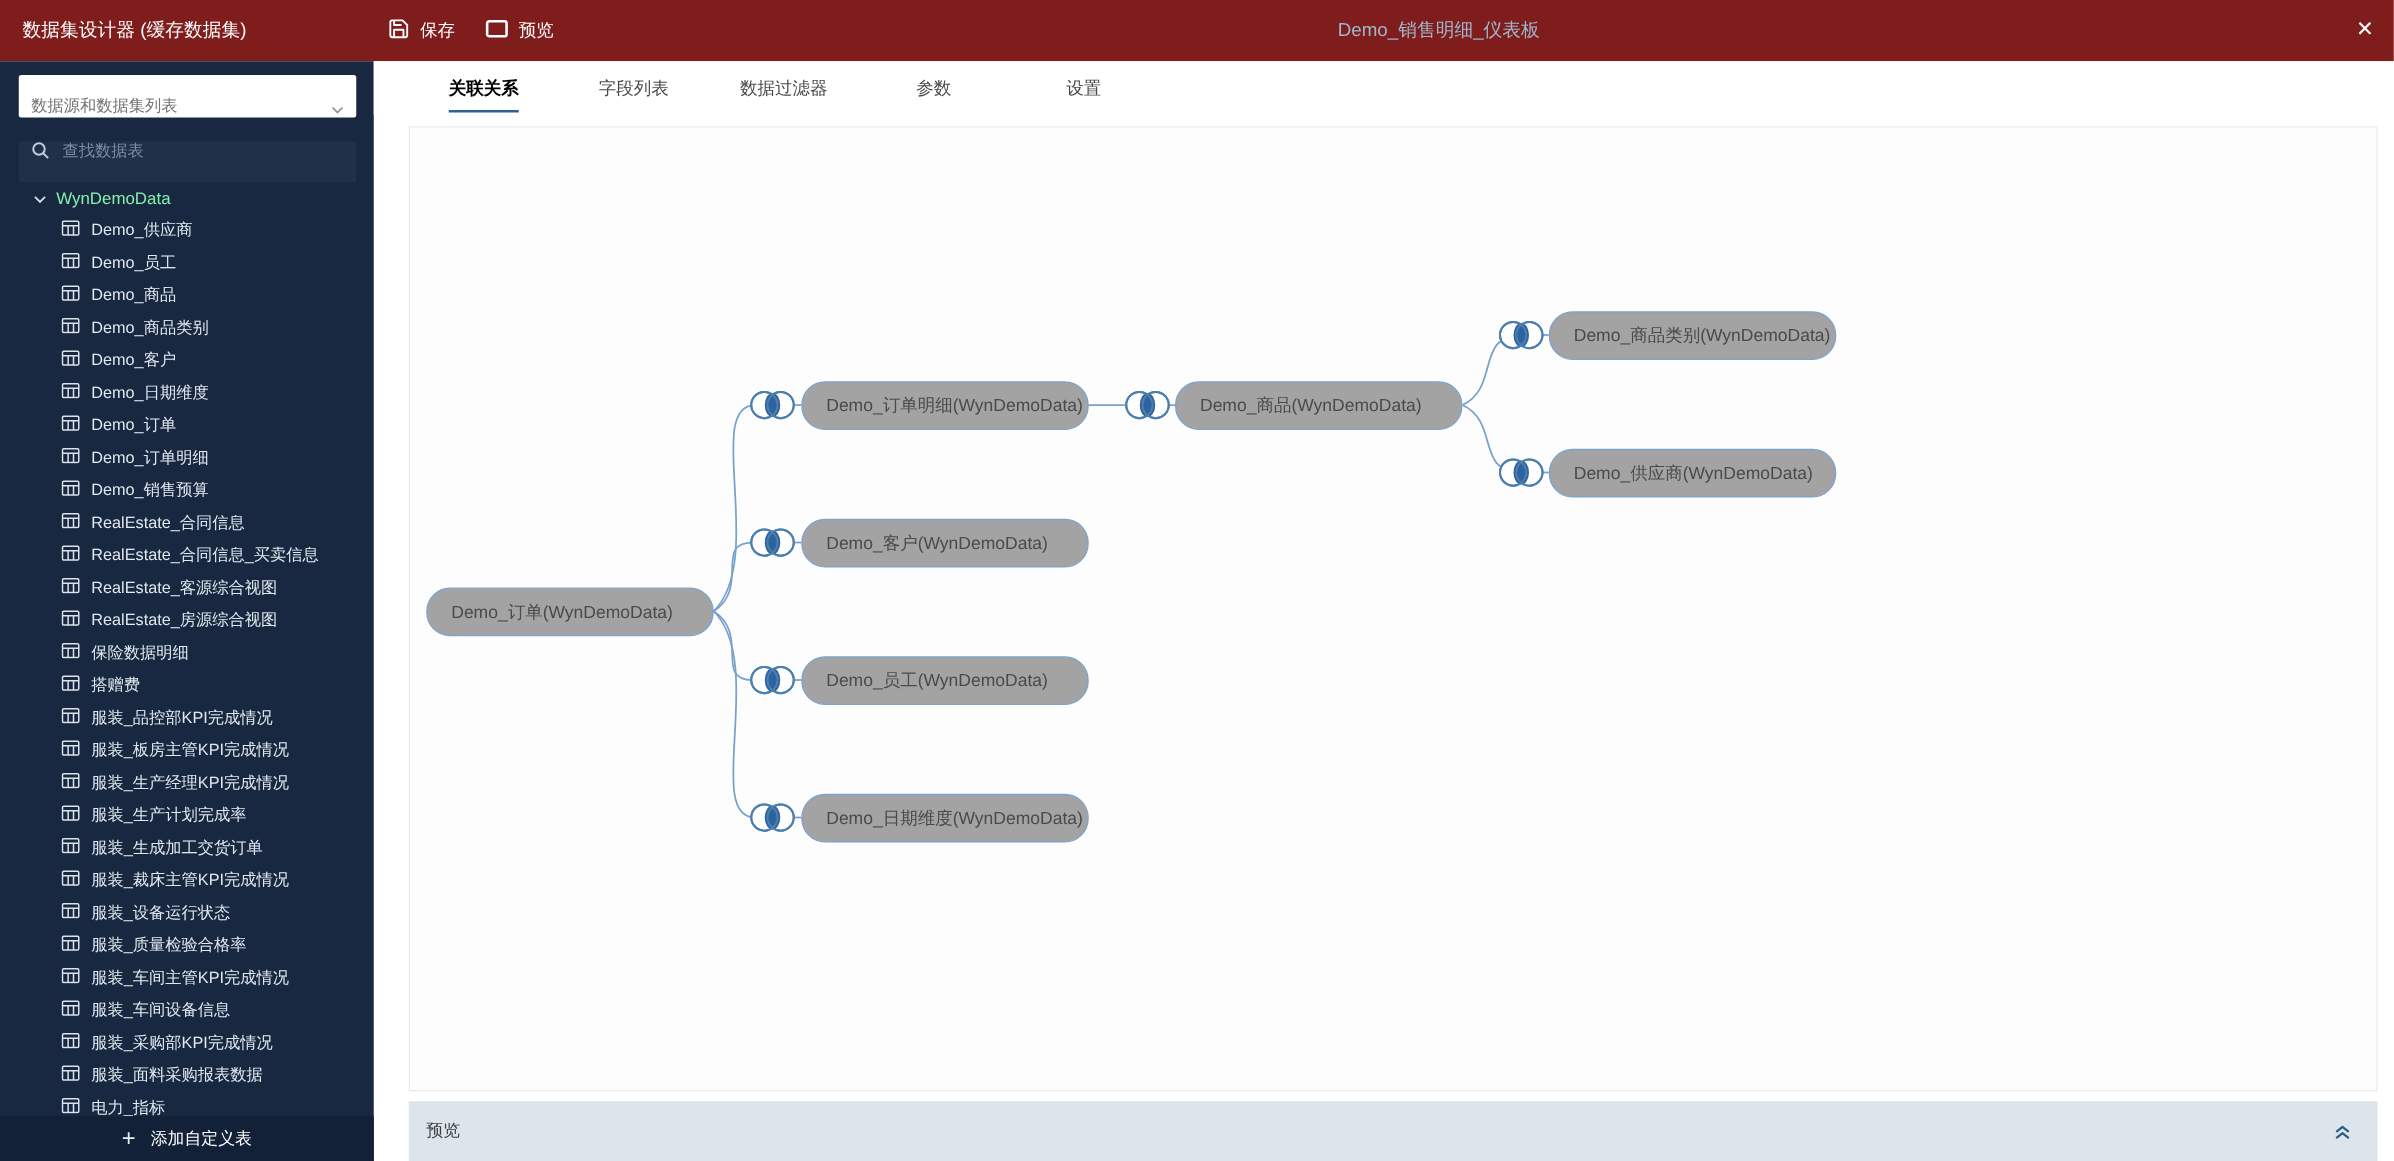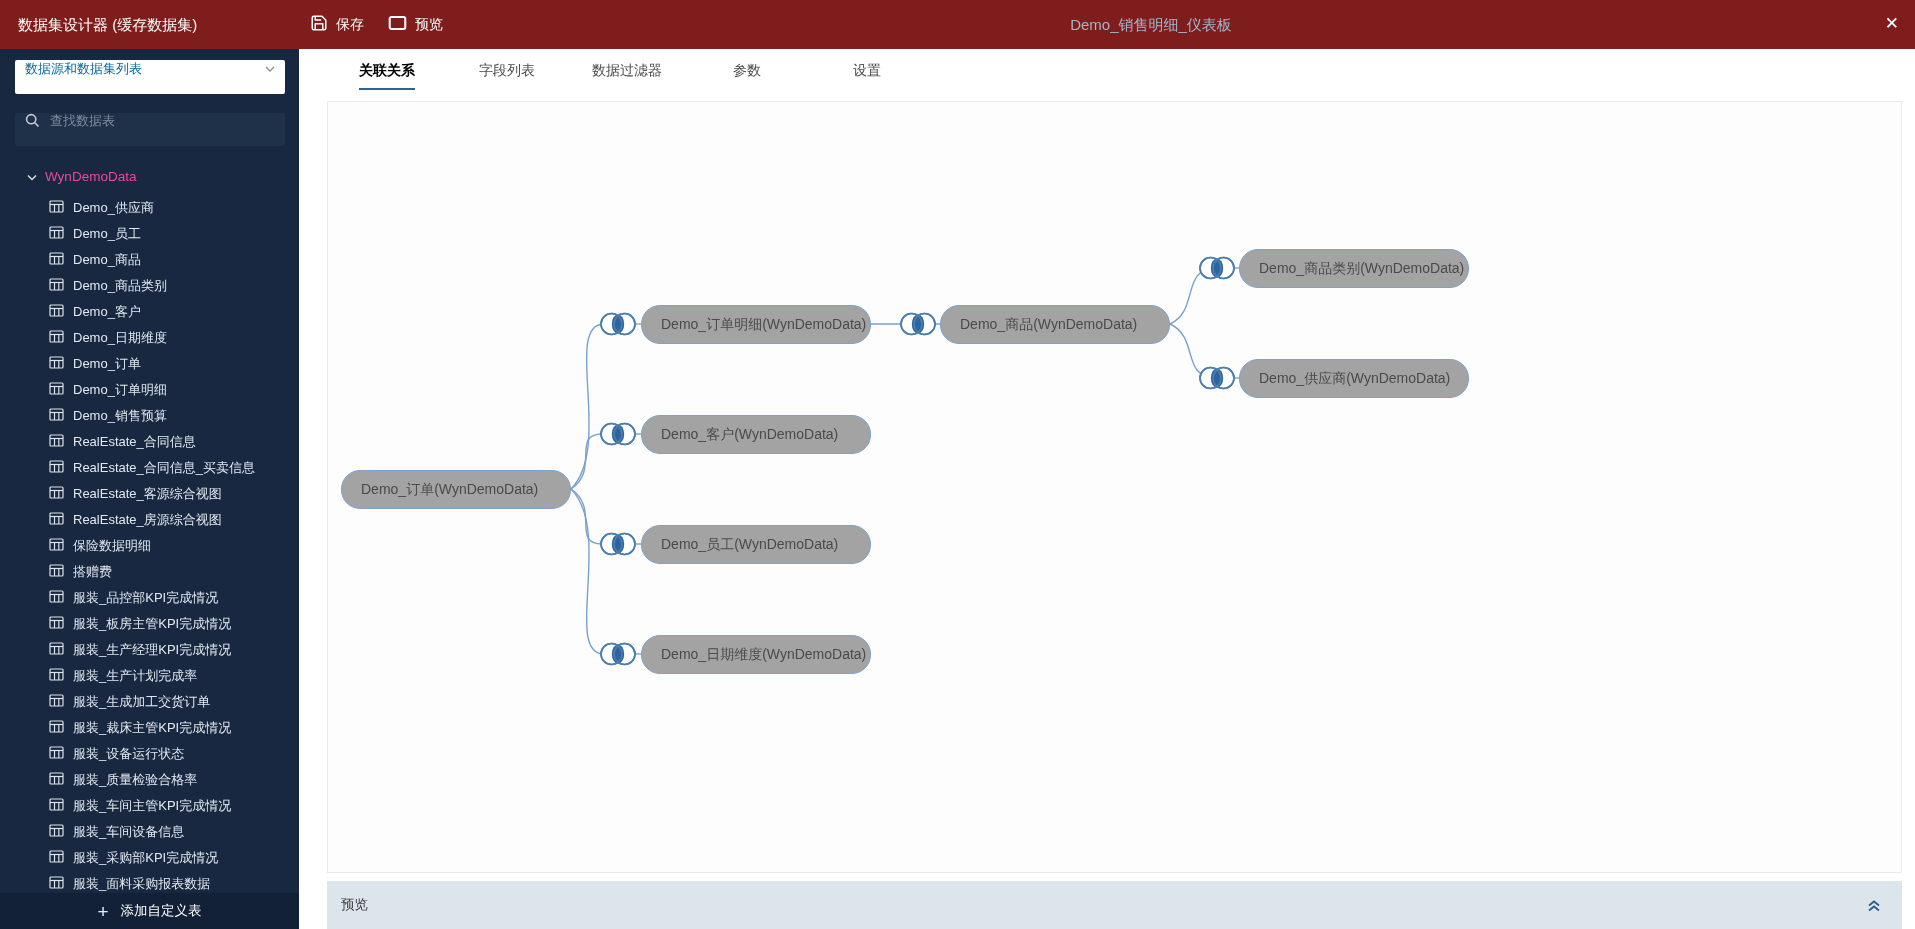--- a/index.html
+++ b/index.html
@@ -11,31 +11,31 @@
   .tb-btn { position:absolute; top:0; height:49px; display:flex; align-items:center; gap:8px;
     color:#fff; font-size:14px; cursor:pointer; }
   .tb-save { left:310px; } .tb-preview { left:388px; }
   .doc-title { position:absolute; left:1151px; top:0; height:49px; line-height:49px;
     transform:translateX(-50%); color:#9fb6cc; font-size:15px; }
   .close-x { position:absolute; right:16px; top:0; height:49px; line-height:47px;
     color:#fff; font-size:17px; cursor:pointer; }
 
   .sidebar { position:absolute; left:0; top:49px; width:299px; height:880px; background:#172840; }
   .src-select { position:absolute; left:15px; top:11px; width:270px; height:34px; background:#fff;
-    border-radius:2px; display:flex; align-items:flex-start; padding:0 10px; font-size:13px; color:#0369a1;
+    border-radius:2px; display:flex; align-items:flex-end; padding:0 10px; font-size:13px; color:#737373;
     cursor:pointer; }
   .src-select .caret { margin-left:auto; }
   .search-box { position:absolute; left:15px; top:64px; width:270px; height:33px; background:#1f3049;
     border-radius:2px; display:flex; align-items:flex-start; padding:0 10px; gap:10px; }
   .search-box input { background:transparent; border:none; outline:none; color:#c9d2de;
     font-size:13px; width:210px; font-family:inherit; }
   .search-box input::placeholder { color:#7e8ba0; }
   .tree { position:absolute; left:0; top:96px; width:299px; height:748px; overflow:hidden; }
-  .tree-root { height:26px; display:flex; gap:8px; padding-left:27px;
-    color:#ec4899; font-size:13.5px; cursor:pointer;margin-top:24px; }
+  .tree-root { height:26px; display:flex; align-items:center; gap:8px; padding-left:27px;
+    color:#86efac; font-size:13.5px; cursor:pointer; }
   .tree-item { height:26px; display:flex; align-items:center; gap:9px; padding-left:49px;
     color:#e2e8f0; font-size:13px; white-space:nowrap; cursor:pointer; }
   .add-custom { position:absolute; left:0; bottom:0; width:299px; height:36px; background:#122137;
     display:flex; align-items:center; justify-content:center; gap:12px; color:#fff; font-size:13.5px;
     cursor:pointer; }
   .add-custom .plus { font-size:19px; font-weight:300; line-height:1; color:#e8edf4; }
 
   .tabsbar { position:absolute; left:299px; top:49px; width:1616px; height:43px; background:#fff;
     display:flex; padding-left:28px; }
   .tab { width:120px; text-align:center; font-size:14px; color:#4a4a4a; padding-top:13px; cursor:pointer; }

